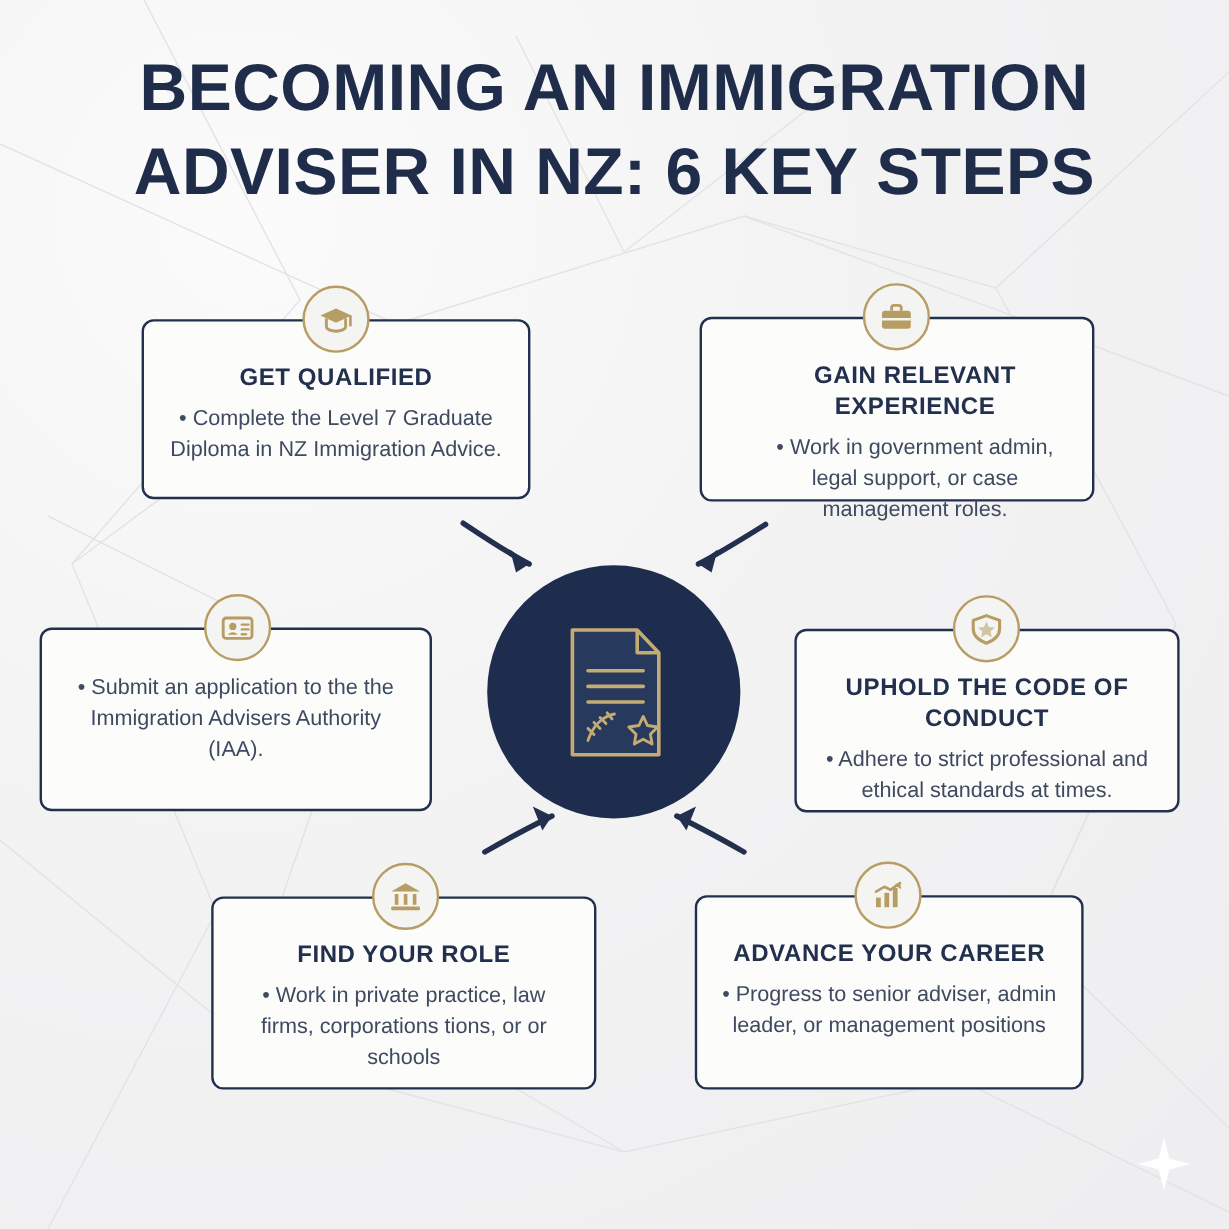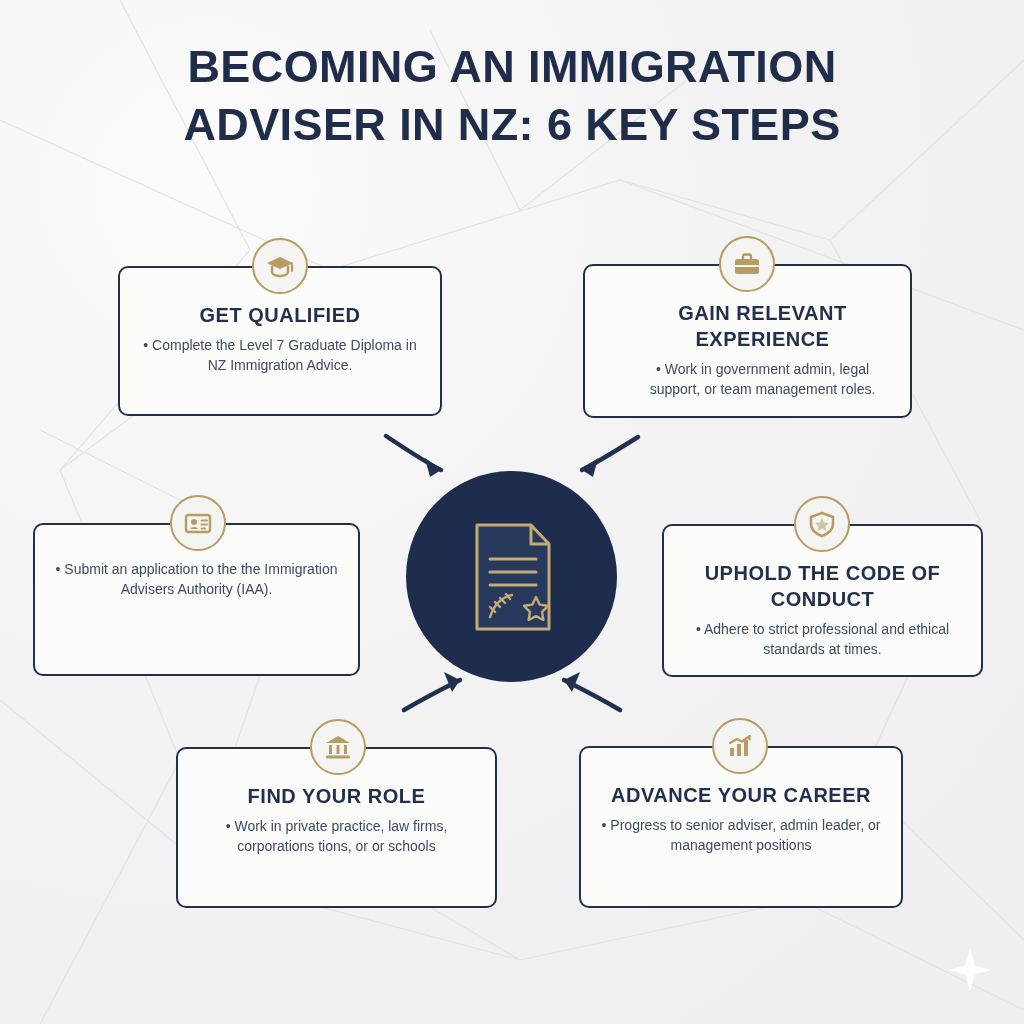--- a/index.html
+++ b/index.html
@@ -42,21 +42,21 @@
     position: absolute;
     top: 38px;
     left: 0;
     width: 1024px;
     text-align: center;
     z-index: 5;
   }
   .title-line {
     font-family: "Liberation Sans", sans-serif;
     font-weight: bold;
-    font-size: 45px;
+    font-size: 55px;
     letter-spacing: 0.4px;
     color: #1f2d4a;
     line-height: 1.28;
     text-transform: uppercase;
   }
 
   
   .card {
     position: absolute;
     box-sizing: border-box;
@@ -70,21 +70,21 @@
   .card-title {
     font-size: 20px;
     font-weight: bold;
     color: #22304e;
     letter-spacing: 0.5px;
     text-transform: uppercase;
     line-height: 1.3;
     margin-bottom: 7px;
   }
   .card-desc {
-    font-size: 14px;
+    font-size: 18px;
     color: #3e4a60;
     line-height: 1.45;
   }
 
   
   .icon-badge {
     position: absolute;
     top: -30px;
     width: 56px;
     height: 56px;
@@ -209,21 +209,21 @@
 
   <div class="card" id="card-experience">
     <div class="icon-badge">
       <svg width="30" height="30" viewBox="0 0 30 30">
         <rect x="3" y="10" width="24" height="15" rx="2.5" fill="#b79d63"></rect>
         <path d="M11 10 V7.5 C11 6.2 12 5.5 13 5.5 H17 C18 5.5 19 6.2 19 7.5 V10" fill="none" stroke="#b79d63" stroke-width="2.4"></path>
         <line x1="3" y1="17" x2="27" y2="17" stroke="#f4f4f3" stroke-width="2"></line>
       </svg>
     </div>
     <div class="card-title">GAIN RELEVANT EXPERIENCE</div>
-    <div class="card-desc">• Work in government admin, legal support, or team management roles.</div>
+    <div class="card-desc">• Work in government admin, legal support, or case management roles.</div>
   </div>
 
   <div class="card" id="card-license">
     <div class="icon-badge">
       <svg width="30" height="30" viewBox="0 0 30 30">
         <rect x="3" y="7" width="24" height="17" rx="2.5" fill="none" stroke="#b79d63" stroke-width="2.4"></rect>
         <circle cx="11" cy="14" r="3" fill="#b79d63"></circle>
         <path d="M7 21 C8 18.2 14 18.2 15 21" fill="#b79d63"></path>
         <line x1="18.5" y1="12.5" x2="24" y2="12.5" stroke="#b79d63" stroke-width="2" stroke-linecap="round"></line>
         <line x1="18.5" y1="16.5" x2="24" y2="16.5" stroke="#b79d63" stroke-width="2" stroke-linecap="round"></line>

